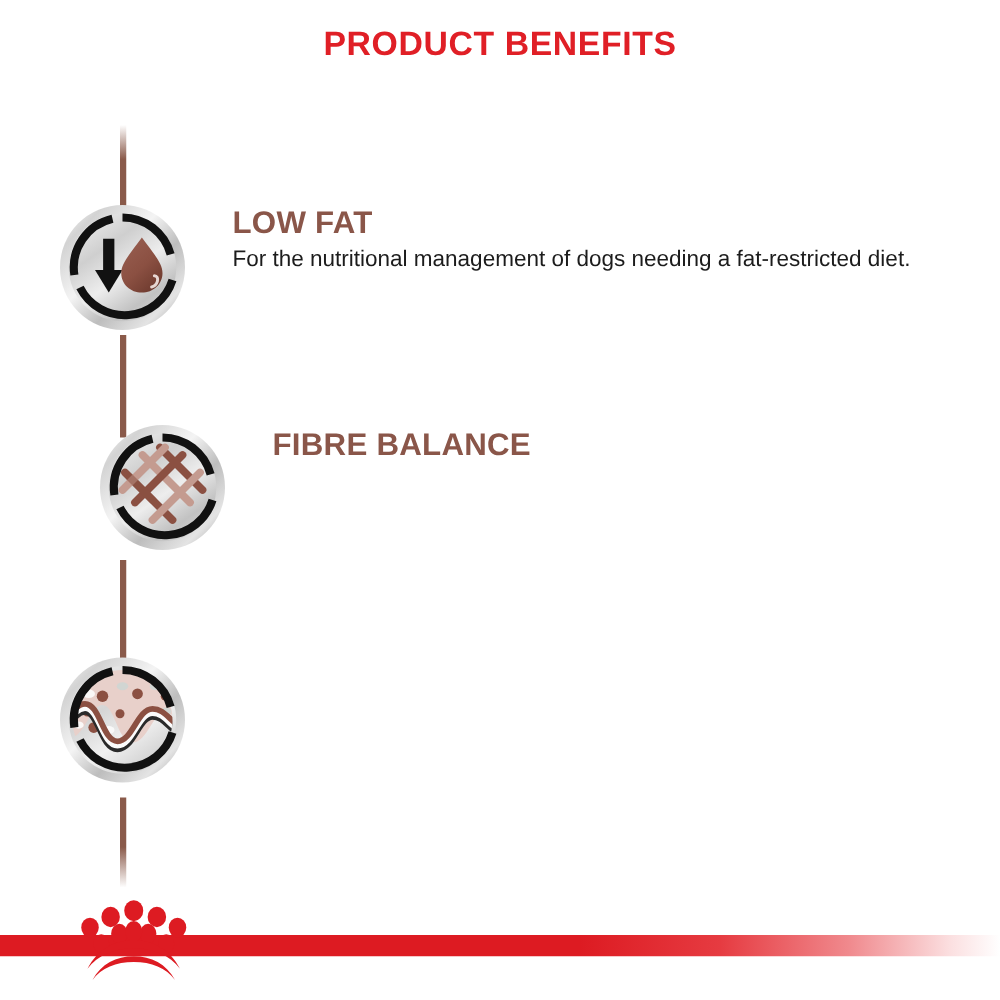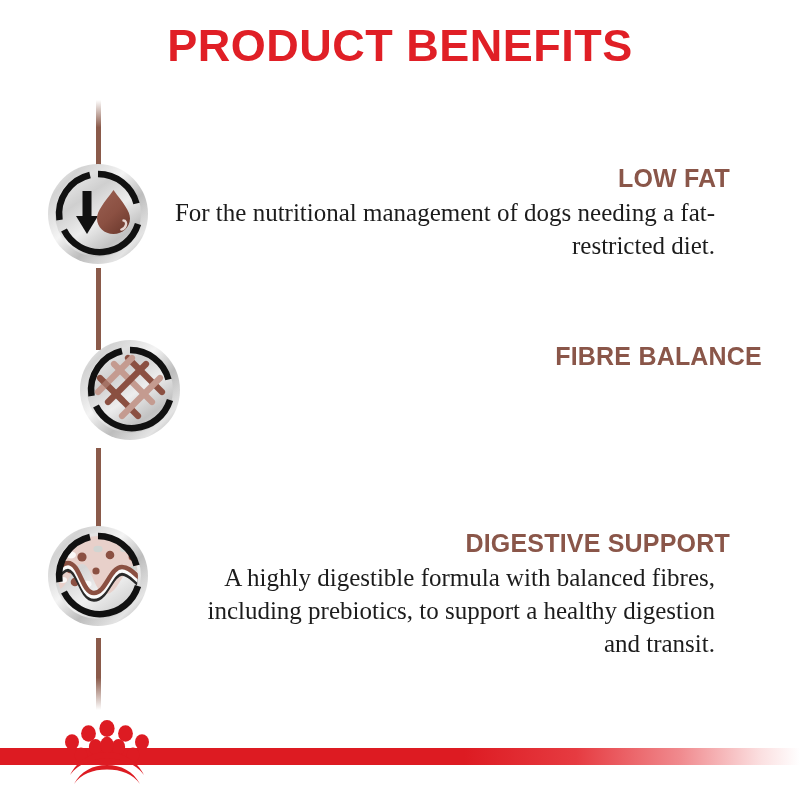--- a/index.html
+++ b/index.html
@@ -20,21 +20,21 @@
     background: #ffffff;
   }
 
   
   .page-title {
     position: absolute;
     top: 20px;
     left: 0;
     width: 800px;
     text-align: center;
-    font-size: 45px;
+    font-size: 27px;
     font-weight: bold;
     letter-spacing: 0.5px;
     color: #e01f26;
     font-family: "Liberation Sans", sans-serif;
   }
 
   
   .connector {
     position: absolute;
     left: 96px;
@@ -79,39 +79,38 @@
     margin-left: 46px;
     flex: 0 0 104px;
   }
   .benefit.row-0 .icon-wrap { margin-top: 0px; }
   .benefit.row-1 .icon-wrap { margin-top: -2px; }
   .benefit.row-2 .icon-wrap { margin-top: -3px; }
 
   .icon-svg { display: block; width: 104px; height: 104px; }
 
   .benefit-text {
-    margin-left: 20px;
+    margin-left: 36px;
     padding-top: 2px;
     width: 560px;
-    text-align: right;
   }
   .benefit-heading {
     font-size: 25px;
     font-weight: bold;
     color: #8a5649;
     letter-spacing: 0.2px;
     line-height: 1.12;
     margin-bottom: 4px;
     font-family: "Liberation Sans", sans-serif;
   }
   .benefit-body {
-    font-size: 25px;
+    font-size: 18px;
     color: #1c1c1c;
     line-height: 1.32;
-    font-family: Liberation Serif, serif;
+    font-family: Liberation Sans, sans-serif;
     max-width: 545px;
   }
 
   
   .bottom-bar {
     position: absolute;
     left: 0;
     top: 748px;
     width: 800px;
     height: 17px;
@@ -277,24 +276,20 @@
           <path d="M-6 68 C6 68 10 44 22 44 C34 44 36 74 48 74 C60 74 64 48 76 48 C88 48 92 64 106 64" fill="none" stroke="#2a2a2a" stroke-width="7.5" stroke-linecap="round"></path>
           <path d="M-6 66 C6 66 10 42 22 42 C34 42 36 72 48 72 C60 72 64 46 76 46 C88 46 92 62 106 62" fill="none" stroke="#fbfbfb" stroke-width="5.5" stroke-linecap="round"></path>
           <path d="M-6 63 C6 63 10 39 22 39 C34 39 36 69 48 69 C60 69 64 43 76 43 C88 43 92 59 106 59" fill="none" stroke="#8b5042" stroke-width="4.6" stroke-linecap="round"></path>
         </g>
 
         <path d="M52 12 A40 40 0 0 1 90.5 41.5" fill="none" stroke="#111111" stroke-width="6.5"></path>
         <path d="M92 62 A40 40 0 0 1 18 68" fill="none" stroke="#111111" stroke-width="6.5"></path>
         <path d="M13.5 58 A40 40 0 0 1 44 13" fill="none" stroke="#111111" stroke-width="6.5"></path>
       </svg>
     </div>
-    <div class="benefit-text">
-      <div class="benefit-heading">DIGESTIVE SUPPORT</div>
-      <div class="benefit-body">A highly digestible formula with balanced fibres, including prebiotics, to support a healthy digestion and transit.</div>
-    </div>
   </div>
 
   <div class="bottom-bar"></div>
 
   <div class="logo-wrap">
     <svg class="logo-svg" viewBox="0 0 118 76" xmlns="http://www.w3.org/2000/svg">
       <g fill="#dd1b22">
         <ellipse cx="59" cy="14.5" rx="7.6" ry="8.4"></ellipse>
         <ellipse cx="40.5" cy="19.5" rx="7.4" ry="8.2"></ellipse>
         <ellipse cx="77.5" cy="19.5" rx="7.4" ry="8.2"></ellipse>

